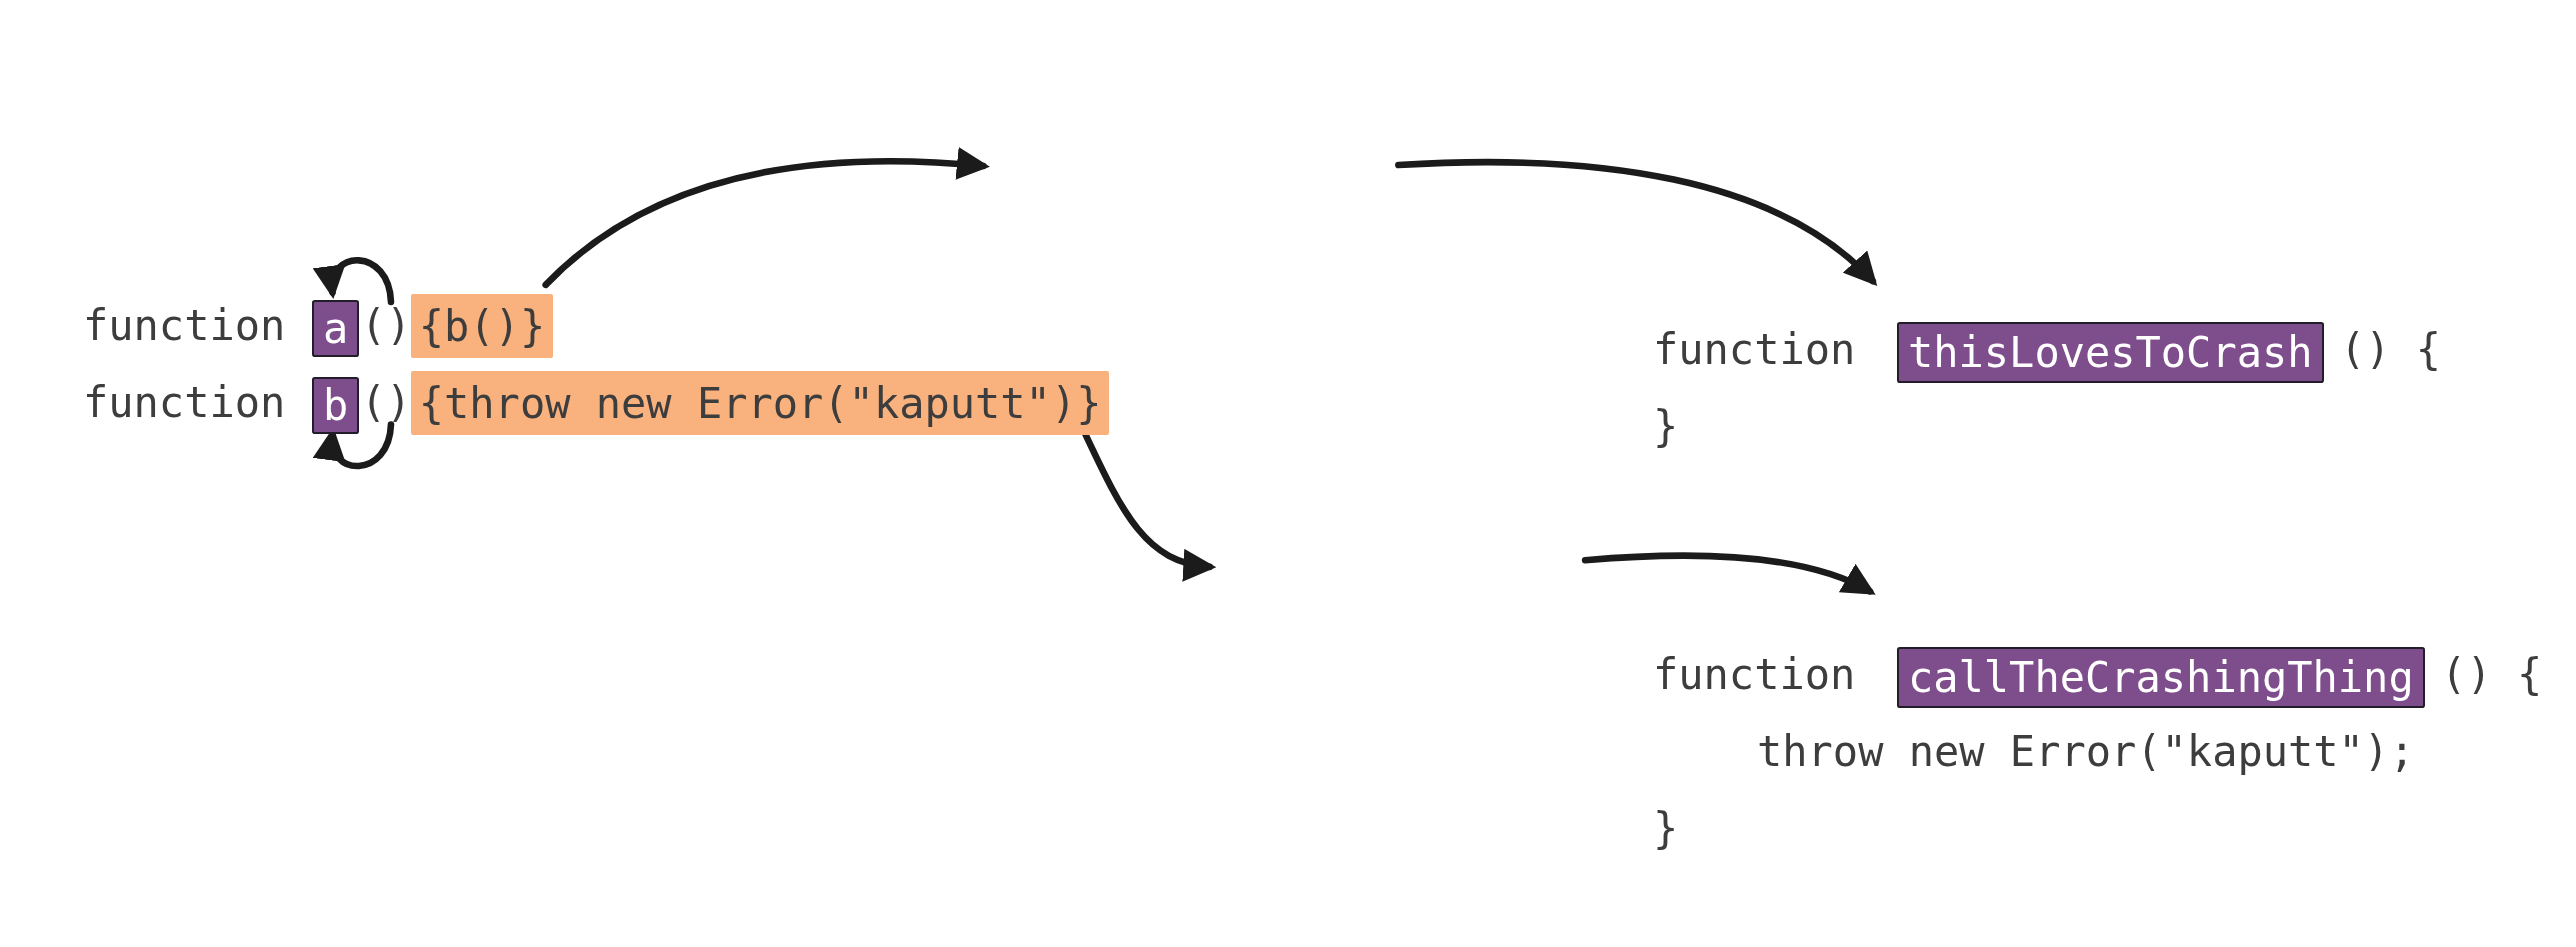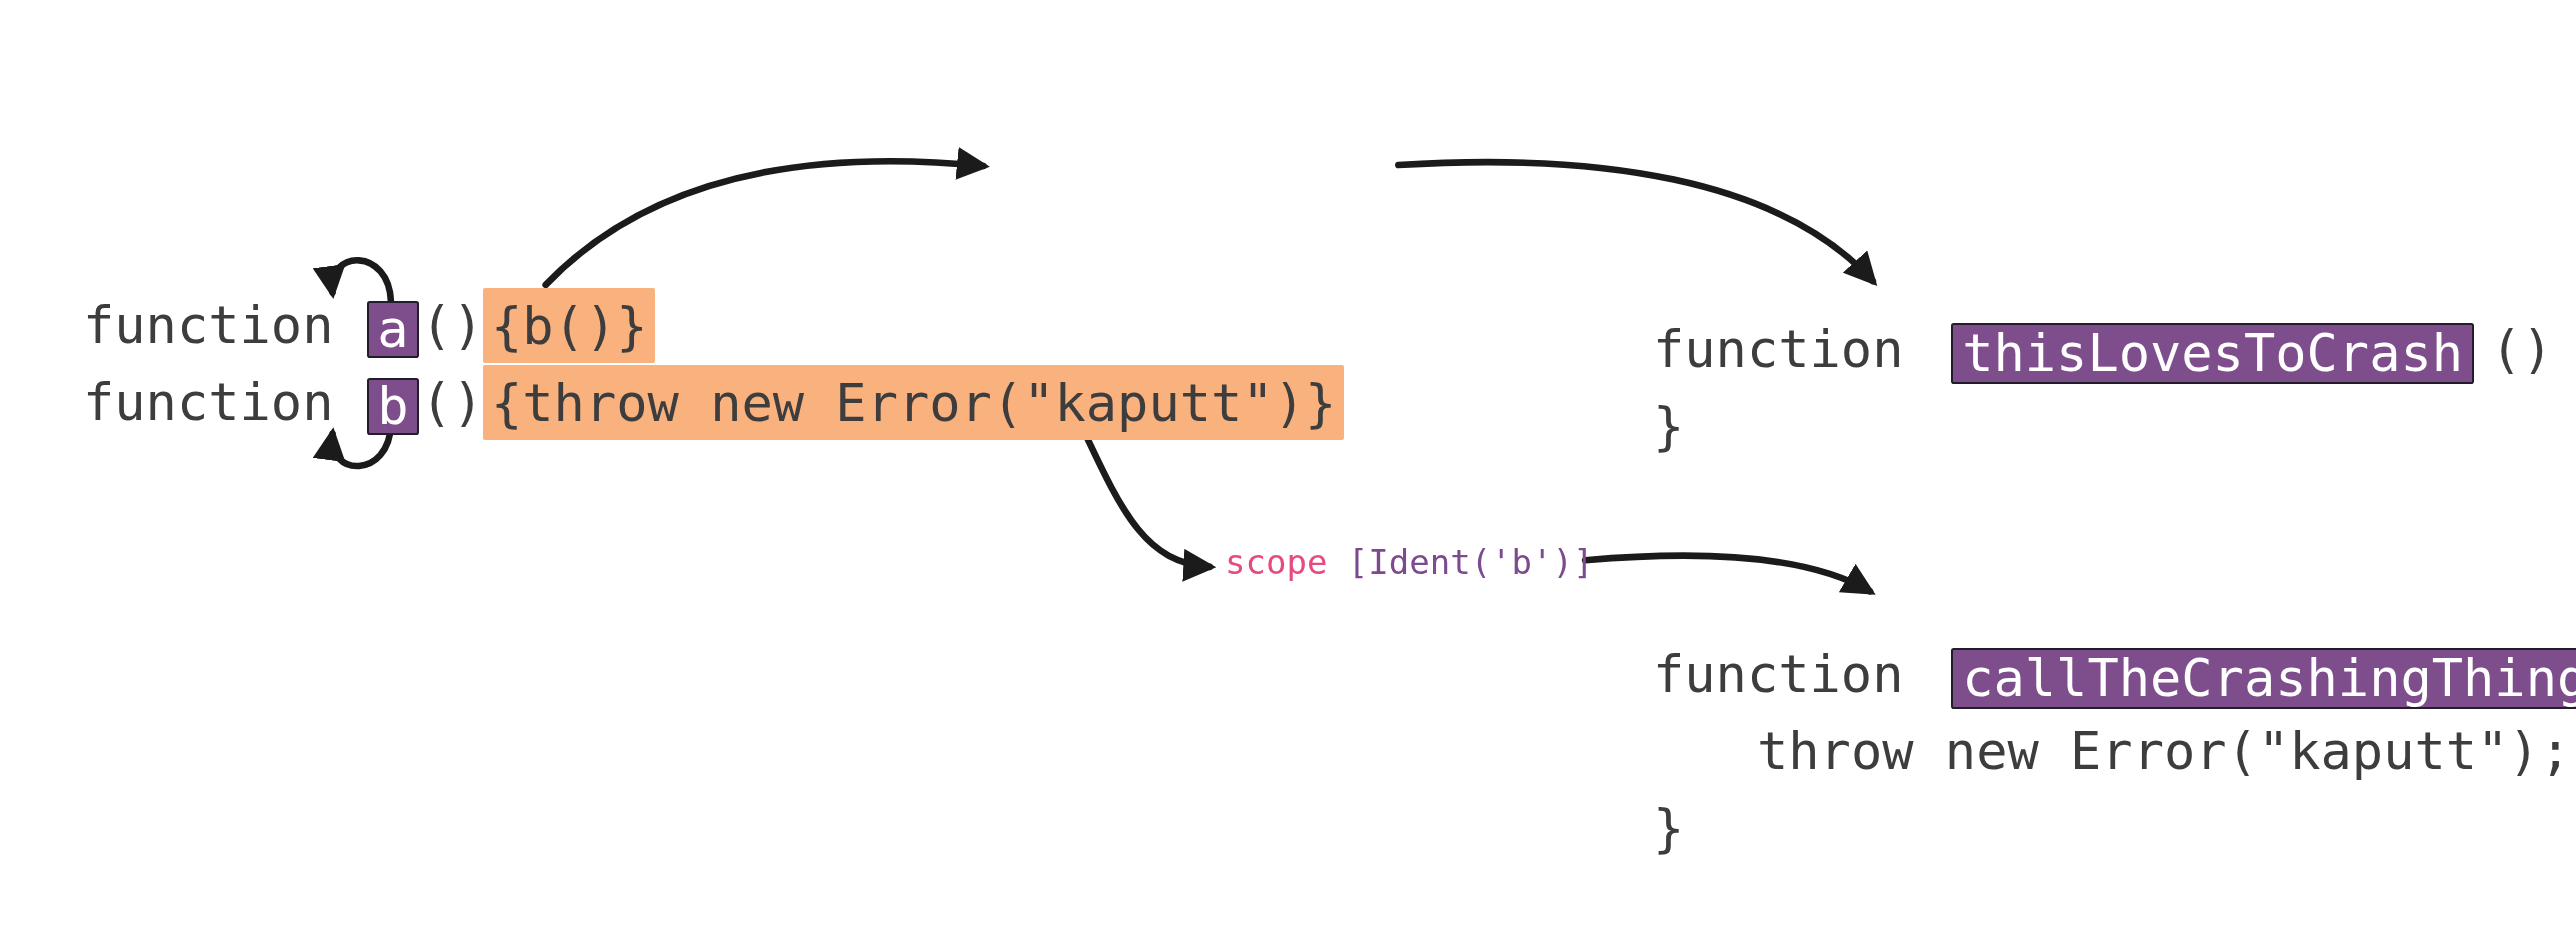--- a/index.html
+++ b/index.html
@@ -28,21 +28,21 @@
     stroke-width: 7;
     fill: none;
     stroke-linecap: round;
   }
   .arrows .head {
     fill: var(--arrow, #1b1b1b);
     stroke: none;
   }
   .code-line {
     white-space: pre;
-    font-size: 52px;
+    font-size: 42px;
     line-height: 77px;
     height: 77px;
     display: block;
   }
   .left-code {
     position: absolute;
     left: 83px;
     top: 287px;
   }
   .ident-box {
@@ -105,21 +105,20 @@
     <path class="link" d="M 1150 460 C 1190 545, 1215 597, 1282 601" marker-end="url(#arrowhead)"></path>
     <path class="link" d="M 1680 594 C 1795 584, 1912 586, 1982 627" marker-end="url(#arrowhead)"></path>
   </svg>
 
   <div class="left-code">
     <div class="code-line"><span>function </span><span class="ident-box">a</span><span>()</span><span class="body-highlight">{b()}</span></div>
     <div class="code-line"><span>function </span><span class="ident-box">b</span><span>()</span><span class="body-highlight">{throw new Error("kaputt")}</span></div>
   </div>
 
 
-  <div class="scope-label scope-b"><span class="scope-kw">scope</span><span class="scope-binding"> [Ident('b')]</span></div>
 
   <div class="right-block right-block-1">
     <div class="code-line"><span>function </span><span class="name-box">thisLovesToCrash</span><span>() {</span></div>
     <div class="code-line">}</div>
   </div>
 
   <div class="right-block right-block-2">
     <div class="code-line"><span>function </span><span class="name-box">callTheCrashingThing</span><span>() {</span></div>
     <div class="code-line indent">throw new Error("kaputt");</div>
     <div class="code-line">}</div>

